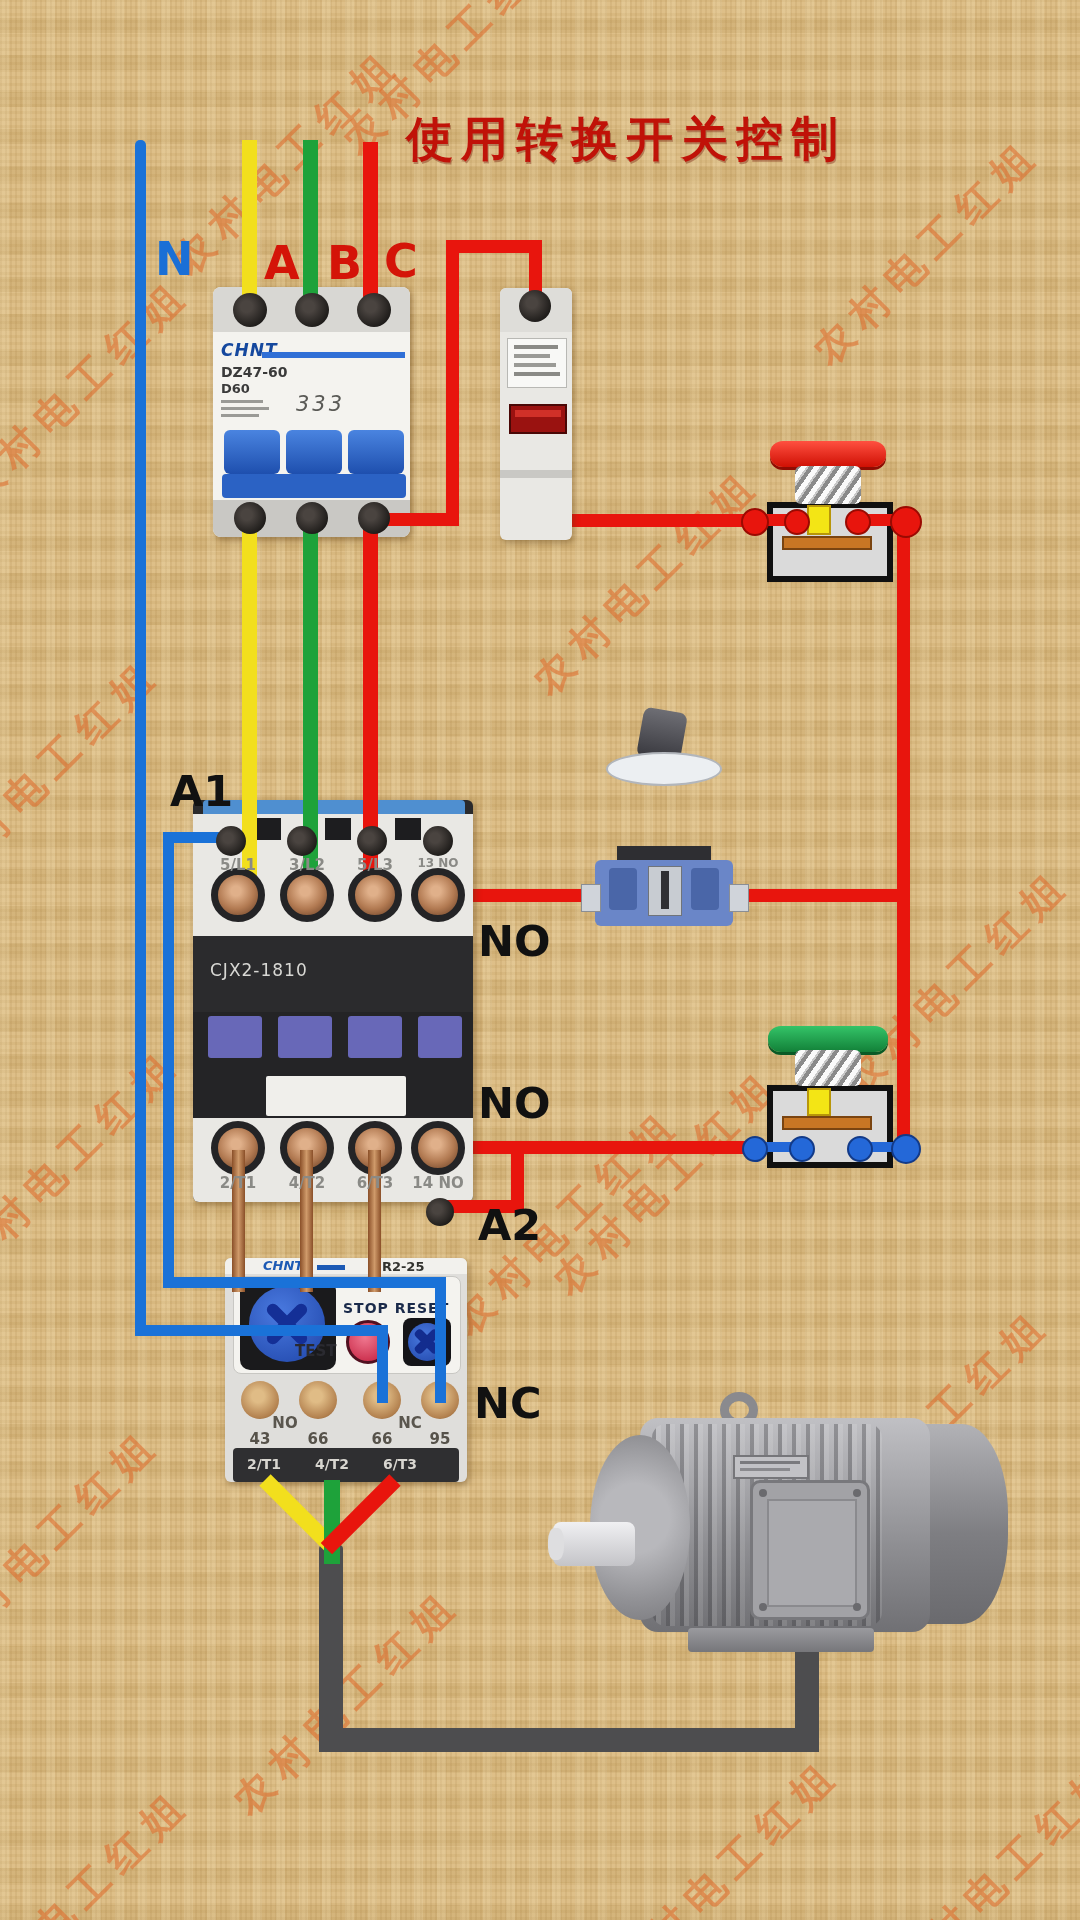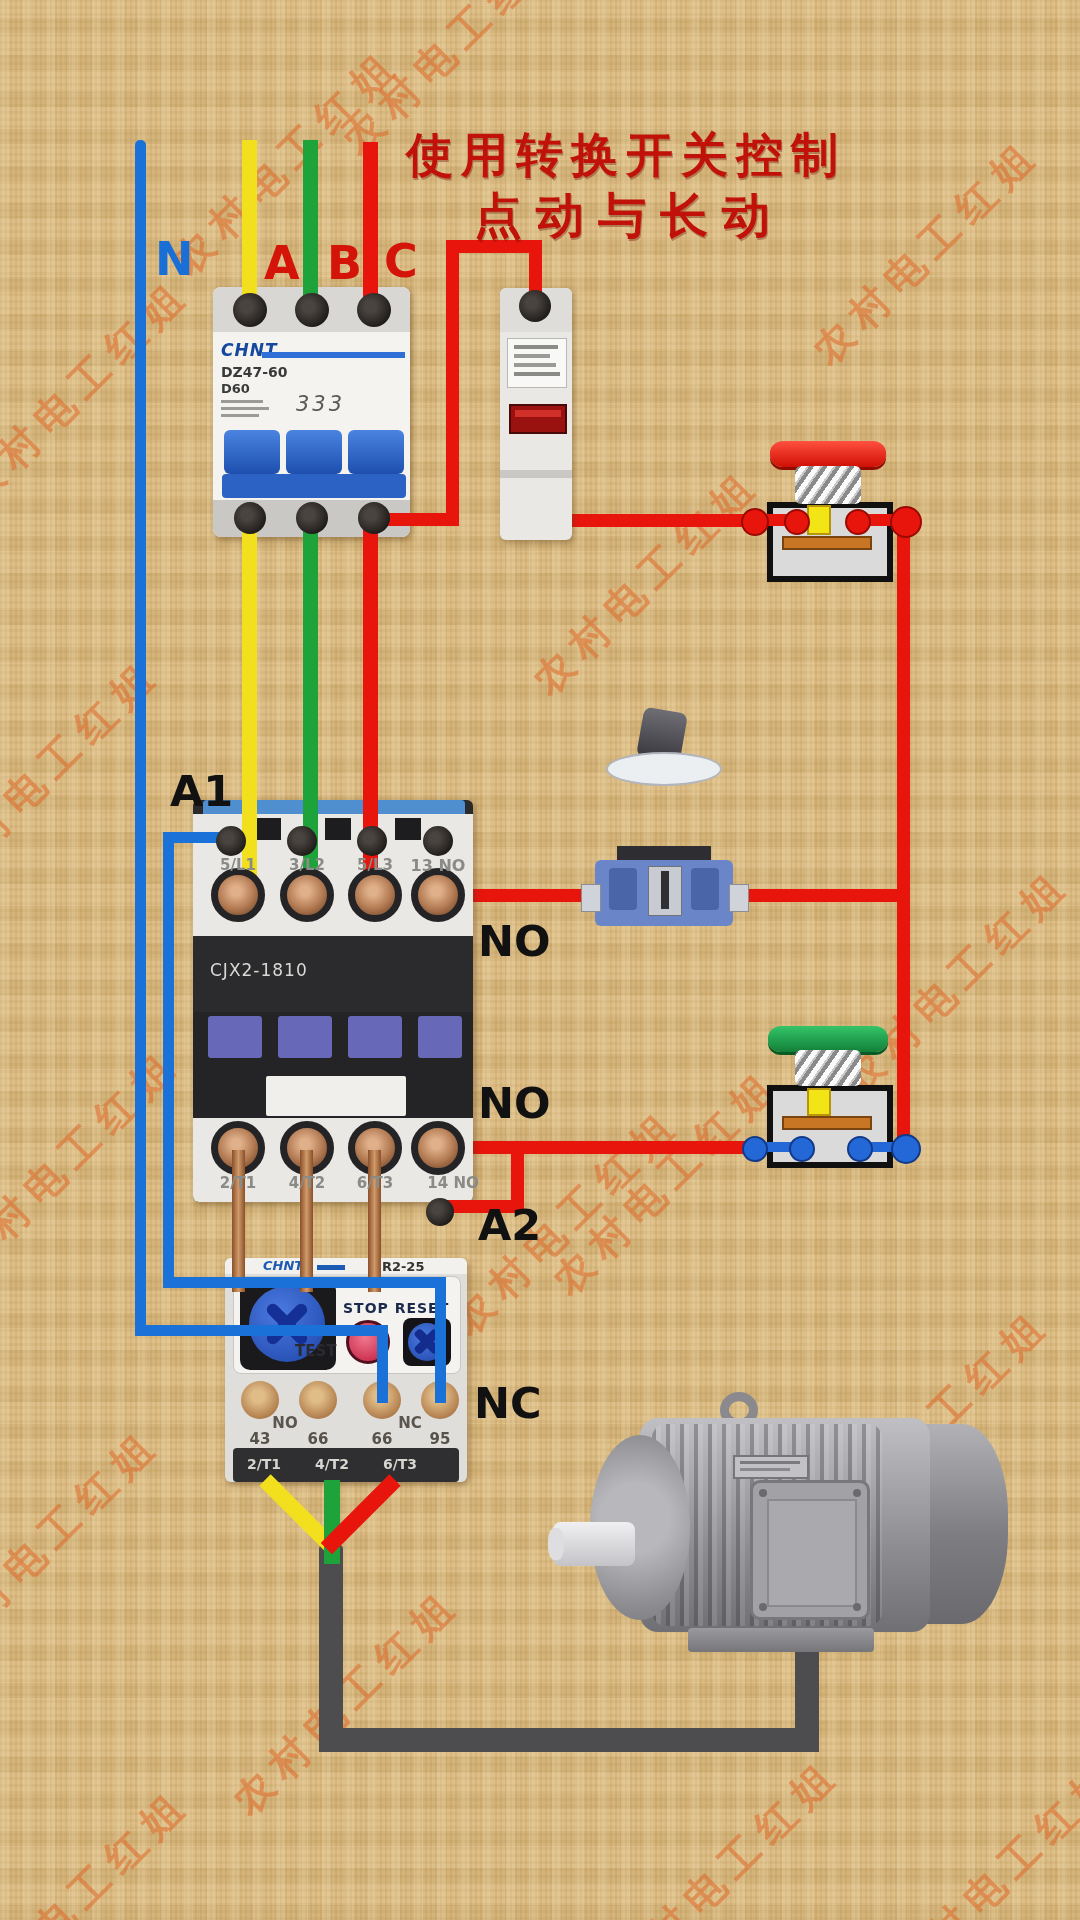--- a/index.html
+++ b/index.html
@@ -53,22 +53,21 @@
   <div class="wm" style="left:540px;top:660px;">农村电工红姐</div>
   <div class="wm" style="left:820px;top:330px;">农村电工红姐</div>
   <div class="wm" style="left:850px;top:1060px;">农村电工红姐</div>
   <div class="wm" style="left:560px;top:1260px;">农村电工红姐</div>
   <div class="wm" style="left:830px;top:1500px;">农村电工红姐</div>
   <div class="wm" style="left:460px;top:1300px;">农村电工红姐</div>
   <div class="wm" style="left:240px;top:1780px;">农村电工红姐</div>
   <div class="wm" style="left:620px;top:1950px;">农村电工红姐</div>
   <div class="wm" style="left:900px;top:1950px;">农村电工红姐</div>
 
-  <div class="title" style="left:406px;top:124px;font-size:47px;letter-spacing:8px;">使用转换开关控制</div>
-  <div class="title" style="left:474px;top:184px;font-size:48px;letter-spacing:14px;">点动与长动</div>
+  <div class="title" style="left:406px;top:108px;font-size:47px;letter-spacing:8px;">使用转换开关控制</div>
 
   <div class="wire z5" style="left:135px;top:140px;width:11px;height:1196px;background:#1a72d8;border-radius:5px;"></div>
   <div class="wire z5" style="left:135px;top:1325px;width:253px;height:11px;background:#1a72d8;"></div>
   <div class="wire z7" style="left:377px;top:1325px;width:11px;height:78px;background:#1a72d8;"></div>
 
   <div class="wire z5" style="left:242px;top:140px;width:15px;height:162px;background:#f2df1d;"></div>
   <div class="wire z5" style="left:303px;top:140px;width:15px;height:164px;background:#1ea23a;"></div>
   <div class="wire z5" style="left:363px;top:142px;width:15px;height:162px;background:#e8150d;"></div>
 
   <div class="lbl" style="left:155px;top:232px;font-size:46px;color:#1a6fd6;">N</div>
@@ -174,31 +173,31 @@
   </div>
 
   <div class="term-dark" style="left:216px;top:826px;width:30px;height:30px;"></div>
   <div class="term-dark" style="left:287px;top:826px;width:30px;height:30px;"></div>
   <div class="term-dark" style="left:357px;top:826px;width:30px;height:30px;"></div>
   <div class="term-dark" style="left:423px;top:826px;width:30px;height:30px;"></div>
 
   <div class="tl" style="left:206px;top:856px;font-size:15px;color:#8a8a86;">5/L1</div>
   <div class="tl" style="left:275px;top:856px;font-size:15px;color:#8a8a86;">3/L2</div>
   <div class="tl" style="left:343px;top:856px;font-size:15px;color:#8a8a86;">5/L3</div>
-  <div class="tl" style="left:406px;top:856px;font-size:16px;color:#8a8a86;">13 NO</div>
+  <div class="tl" style="left:406px;top:856px;font-size:12px;color:#8a8a86;">13 NO</div>
 
   <div class="copper" style="left:211px;top:868px;width:54px;height:54px;"></div>
   <div class="copper" style="left:280px;top:868px;width:54px;height:54px;"></div>
   <div class="copper" style="left:348px;top:868px;width:54px;height:54px;"></div>
   <div class="copper" style="left:411px;top:868px;width:54px;height:54px;"></div>
 
   <div class="tl" style="left:206px;top:1174px;font-size:15px;color:#8a8a86;">2/T1</div>
   <div class="tl" style="left:275px;top:1174px;font-size:15px;color:#8a8a86;">4/T2</div>
   <div class="tl" style="left:343px;top:1174px;font-size:15px;color:#8a8a86;">6/T3</div>
-  <div class="tl" style="left:406px;top:1174px;font-size:15px;color:#8a8a86;margin-left:15px;">14 NO</div>
+  <div class="tl" style="left:406px;top:1174px;font-size:15px;color:#8a8a86;">14 NO</div>
 
   <div class="copper" style="left:211px;top:1121px;width:54px;height:54px;"></div>
   <div class="copper" style="left:280px;top:1121px;width:54px;height:54px;"></div>
   <div class="copper" style="left:348px;top:1121px;width:54px;height:54px;"></div>
   <div class="copper" style="left:411px;top:1121px;width:54px;height:54px;"></div>
 
   <div class="wire z5" style="left:232px;top:1150px;width:13px;height:142px;background:linear-gradient(90deg,#8a4f28,#cf9a6a,#8a4f28);"></div>
   <div class="wire z5" style="left:300px;top:1150px;width:13px;height:142px;background:linear-gradient(90deg,#8a4f28,#cf9a6a,#8a4f28);"></div>
   <div class="wire z5" style="left:368px;top:1150px;width:13px;height:142px;background:linear-gradient(90deg,#8a4f28,#cf9a6a,#8a4f28);"></div>
 

